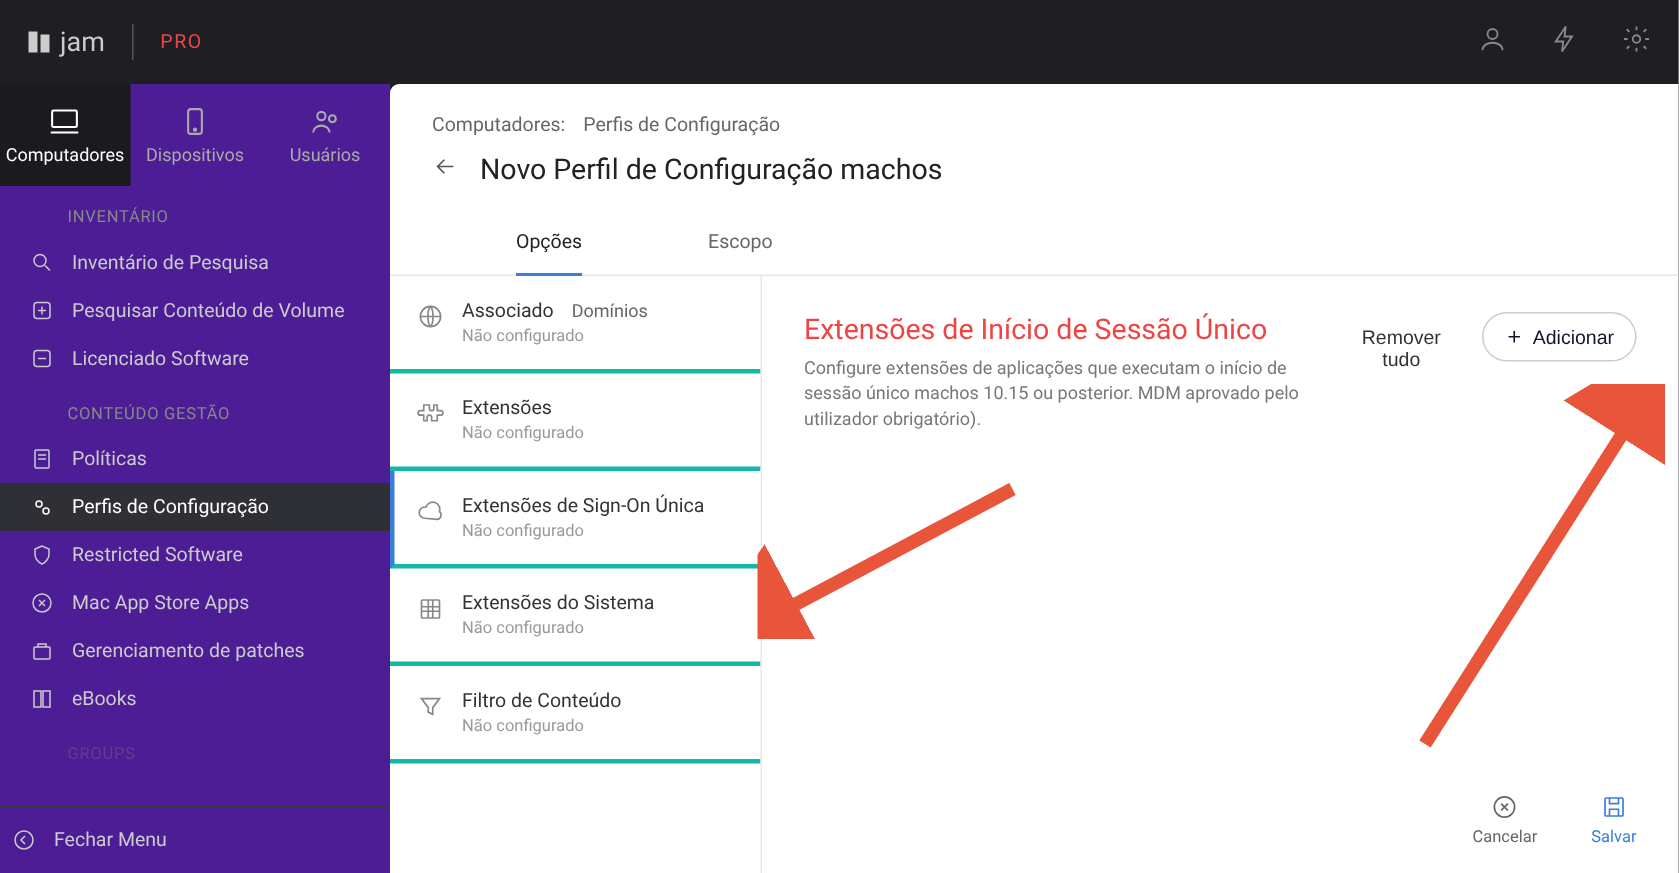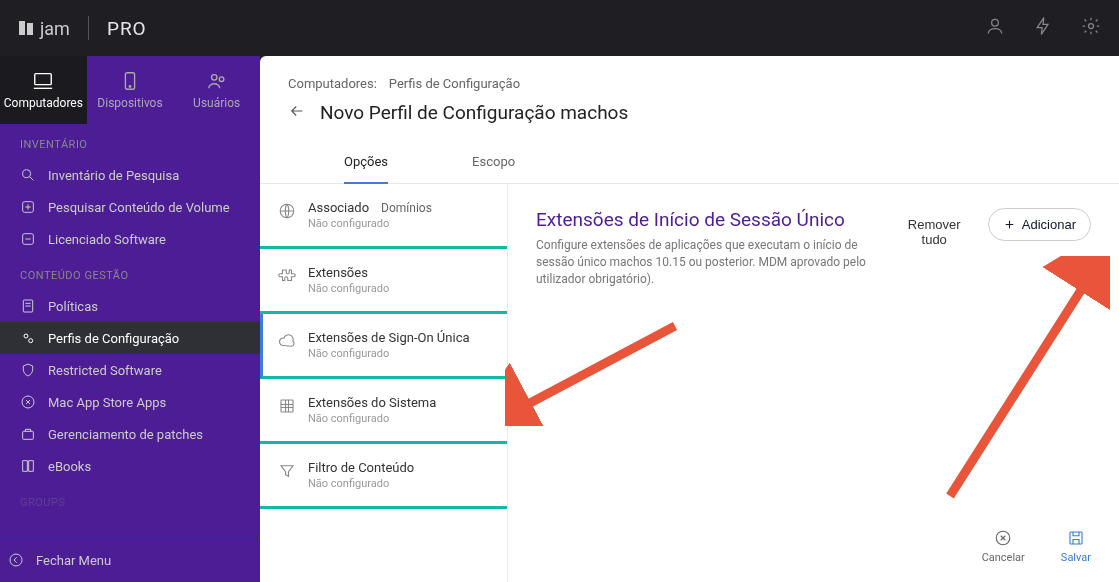--- a/index.html
+++ b/index.html
@@ -5,35 +5,35 @@
 * { box-sizing: border-box; margin: 0; padding: 0; }
 body { font-family: -apple-system, BlinkMacSystemFont, "Segoe UI", Roboto, sans-serif; background: #1e1e23; color: #333; width: 1119px; height: 582px; overflow: hidden; position: relative; }
 
 
 .topbar { height: 56px; background: #1e1e23; display: flex; align-items: center; padding: 0 18px; justify-content: space-between; }
 .topbar-left { display: flex; align-items: center; gap: 18px; }
 .brand-logo { display: flex; align-items: center; gap: 6px; color: #ccc; }
 .brand-logo svg { width: 16px; height: 16px; }
 .brand-text { font-size: 18px; color: #ccc; }
 .brand-divider { width: 1px; height: 24px; background: #555; }
-.brand-pro { font-size: 19px; color: #e5e5e5; letter-spacing: 1px; }
+.brand-pro { font-size: 13px; color: #ef4444; letter-spacing: 1px; }
 .topbar-right { display: flex; align-items: center; gap: 28px; color: #888; }
 .topbar-icon { cursor: pointer; }
 .topbar-icon svg { width: 20px; height: 20px; }
 
 
 .layout { display: flex; height: calc(100% - 56px); }
 
 
 .sidebar { width: 260px; background: #4c1d95; color: #ccc; display: flex; flex-direction: column; font-size: 13px; }
 .sidebar-tabs { display: flex; height: 68px; }
 .sidebar-tab { flex: 1; display: flex; flex-direction: column; align-items: center; justify-content: center; gap: 4px; font-size: 12px; color: #aaa; cursor: pointer; }
 .sidebar-tab.active { background: #1a1a1f; color: #fff; }
 .sidebar-tab svg { width: 22px; height: 22px; }
-.sidebar-section-label { padding: 14px 20px 8px; font-size: 11px; color: #888; letter-spacing: 0.5px; }
+.sidebar-section-label { padding: 14px 20px 8px; font-size: 11px; color: #888; letter-spacing: 0.5px; margin-left: 25px; }
 .sidebar-item { display: flex; align-items: center; gap: 12px; padding: 8px 20px; color: #ccc; cursor: pointer; }
 .sidebar-item.active { background: #2f2f36; color: #fff; }
 .sidebar-item svg { width: 16px; height: 16px; flex-shrink: 0; }
 .sidebar-footer { margin-top: auto; border-top: 1px solid #3a3a42; }
 .sidebar-footer .sidebar-item { padding: 14px 8px; }
 
 
 .main { flex: 1; background: #fff; display: flex; flex-direction: column; border-top-left-radius: 6px; position: relative; }
 .main-header { padding: 20px 28px 0; }
 .bc-row { display: flex; align-items: center; gap: 12px; font-size: 13px; color: #666; }
@@ -52,21 +52,21 @@
 .payload-item.active { background: #fff; border-left: 3px solid #3b7dd8; padding-left: 15px; }
 .payload-item svg { width: 18px; height: 18px; flex-shrink: 0; margin-top: 2px; color: #888; }
 .payload-texts { display: flex; flex-direction: column; gap: 2px; }
 .payload-title { font-size: 13px; color: #333; }
 .payload-row-top { display: flex; gap: 12px; align-items: baseline; }
 .payload-extra { font-size: 12px; color: #666; }
 .payload-sub { font-size: 11px; color: #999; }
 
 .detail { flex: 1; padding: 24px 28px; position: relative; }
 .detail-top { display: flex; justify-content: space-between; gap: 16px; }
-.detail-h { font-size: 19px; color: #4c1d95; margin-bottom: 6px; font-weight: 400; }
+.detail-h { font-size: 19px; color: #ef4444; margin-bottom: 6px; font-weight: 400; }
 .detail-desc { font-size: 12px; color: #777; max-width: 380px; line-height: 1.4; }
 .detail-actions { display: flex; gap: 10px; align-items: flex-start; }
 .btn-text { background: transparent; border: 1px solid transparent; padding: 8px 14px; font-size: 13px; border-radius: 18px; cursor: pointer; color: #333; }
 .btn-outline { display: flex; align-items: center; gap: 6px; background: transparent; border: 1px solid #ccc; padding: 8px 14px; font-size: 13px; border-radius: 18px; cursor: pointer; color: #0f172a; }
 .btn-outline svg { width: 13px; height: 13px; }
 
 .footer-actions { position: absolute; right: 28px; bottom: 18px; display: flex; gap: 36px; }
 .footer-action { display: flex; flex-direction: column; align-items: center; gap: 4px; cursor: pointer; font-size: 11px; color: #666; }
 .footer-action.primary { color: #3b7dd8; }
 .footer-action svg { width: 18px; height: 18px; }

